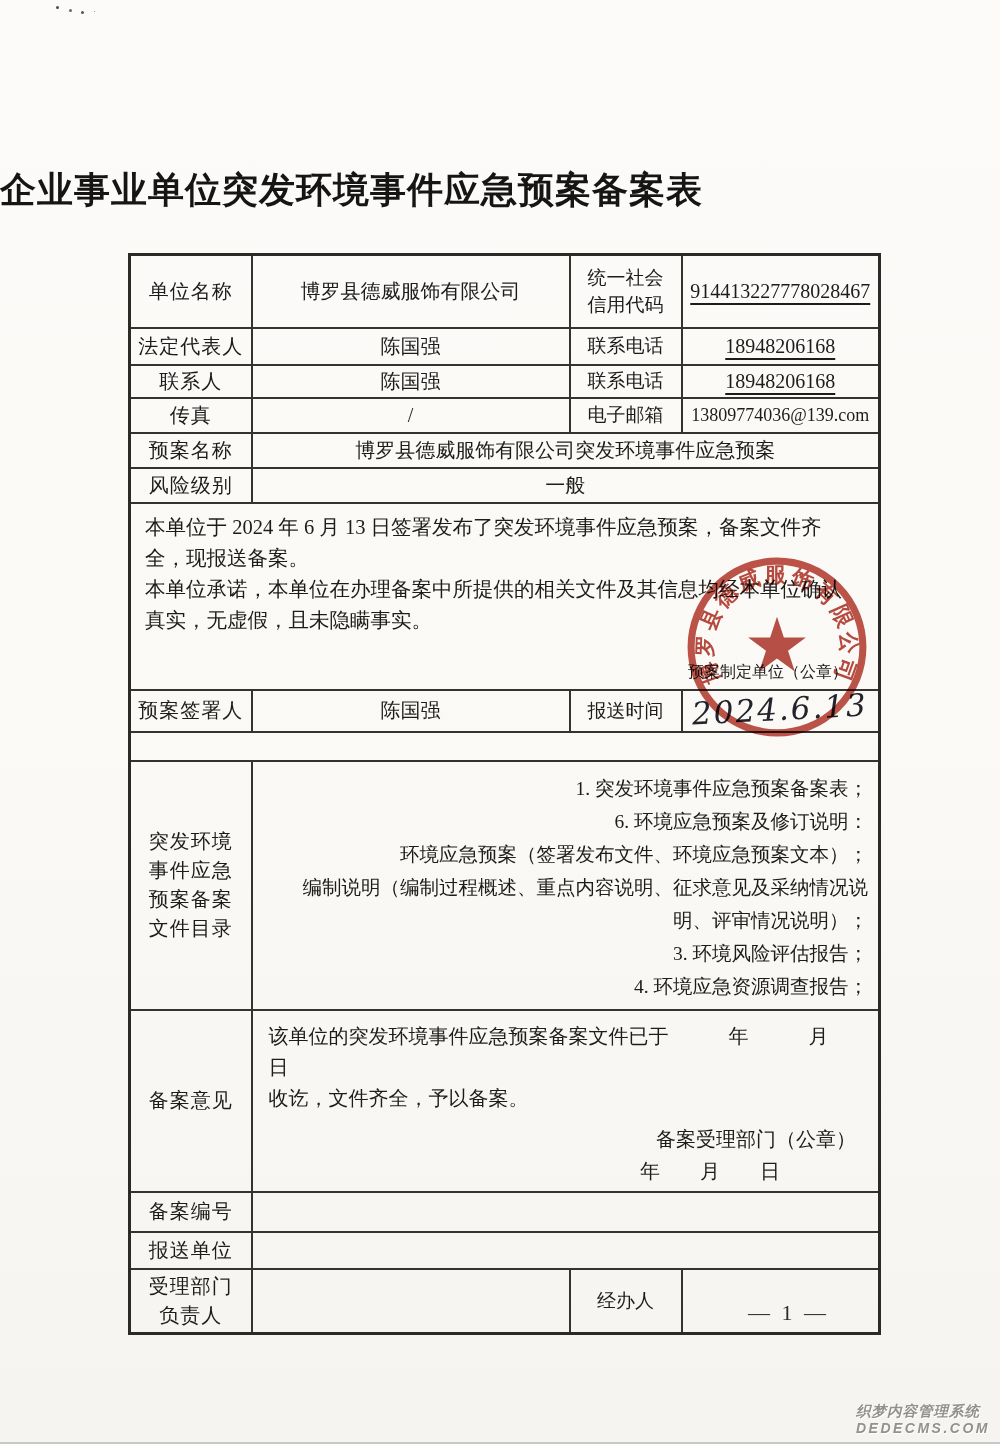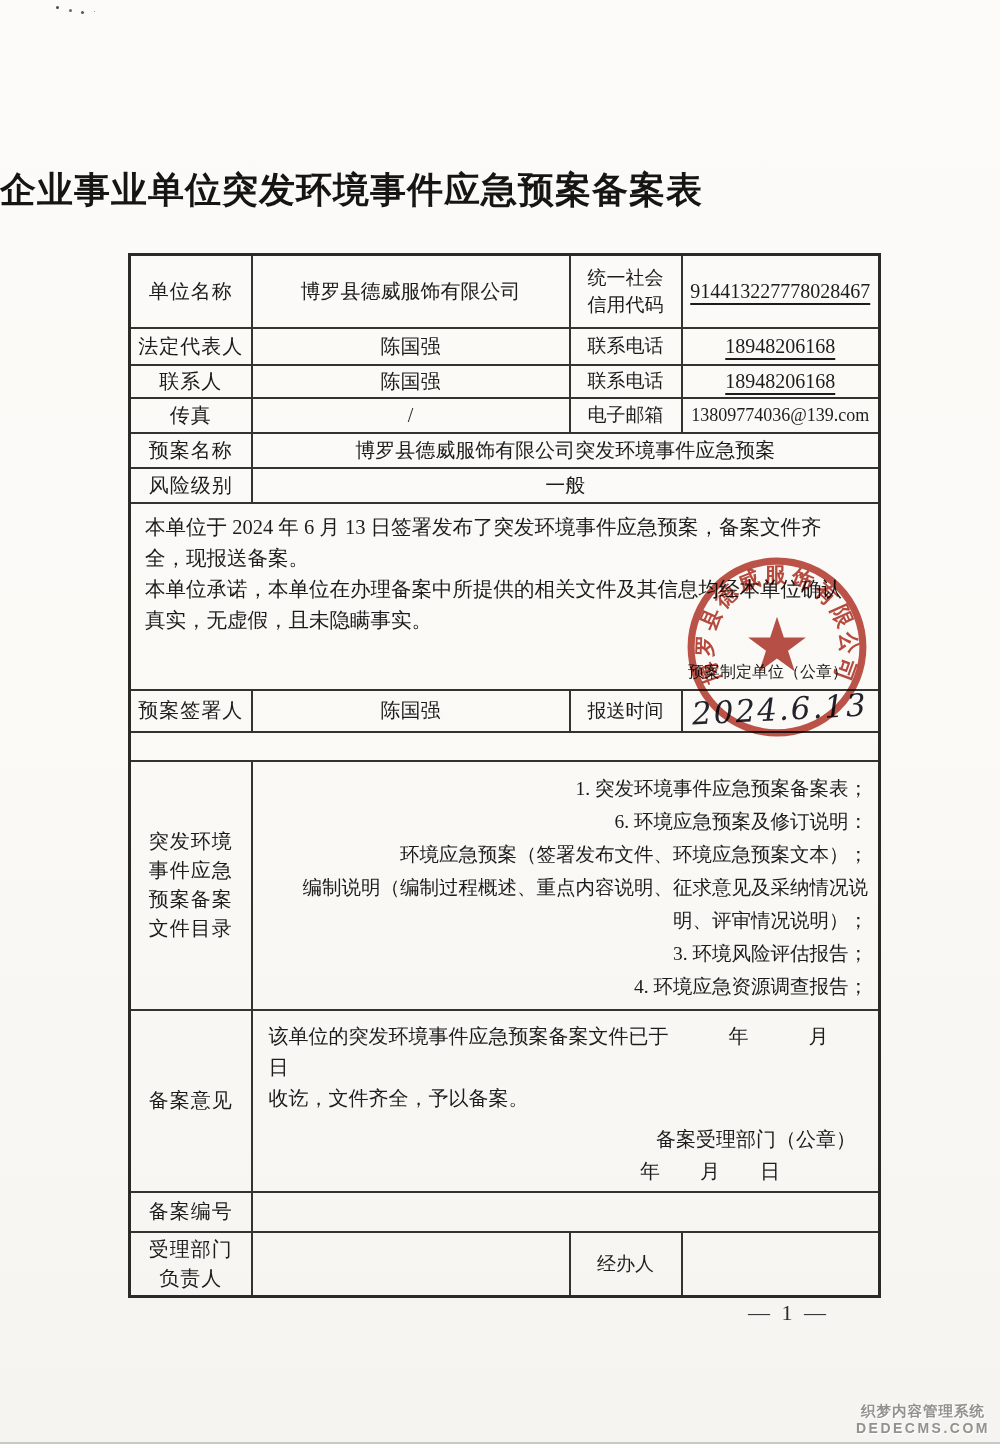--- a/index.html
+++ b/index.html
@@ -76,24 +76,25 @@
   }
   .seal text { font-family:"Liberation Serif","DejaVu Serif",serif; font-weight:bold; }
 
   .pageno {
     position:absolute; left:748px; top:1300px;
     font-size:22px; letter-spacing:3px; color:#2c2c2c;
     font-family:"Liberation Serif",serif;
   }
   .watermark {
     position:absolute; right:10px; bottom:5px;
-    text-align:center;
+    text-align:left;
     font-family:"Liberation Sans",sans-serif;
     font-weight:bold; color:#93918d;
     line-height:1.2;
+    font-style:italic;
   }
   .wm1 { font-size:14.5px; letter-spacing:1px; text-shadow:1px 1px 0 #ffffff; }
   .wm2 { font-size:14px; letter-spacing:2.5px; text-shadow:1px 1px 0 #ffffff; }
 
   .noise {
     position:absolute; left:56px; top:6px;
     width:3px; height:3px; border-radius:50%;
     background:#4a4a4a;
     box-shadow:13px 3px 0 0 #6a6a6a, 25px 5px 0 0 #585858, 37px 4px 0 -1px #7a7a7a;
   }
@@ -184,20 +185,24 @@
           <div class="op-line">该单位的突发环境事件应急预案备案文件已于　　　年　　　月　　　日</div>
           <div class="op-line">收讫，文件齐全，予以备案。</div>
           <div class="op-sign">备案受理部门（公章）</div>
           <div class="op-date">年　　月　　日</div>
         </td>
       </tr>
       <tr style="height:40px">
         <td class="lbl">备案编号</td>
         <td class="val" colspan="3"></td>
       </tr>
+      <tr style="height:37px">
+        <td class="lbl">报送单位</td>
+        <td class="val" colspan="3"></td>
+      </tr>
       <tr style="height:65px">
         <td class="lbl pre">受理部门
 负责人</td>
         <td class="val"></td>
         <td class="lbl sm">经办人</td>
         <td class="val"></td>
       </tr>
     </tbody>
   </table>
 

